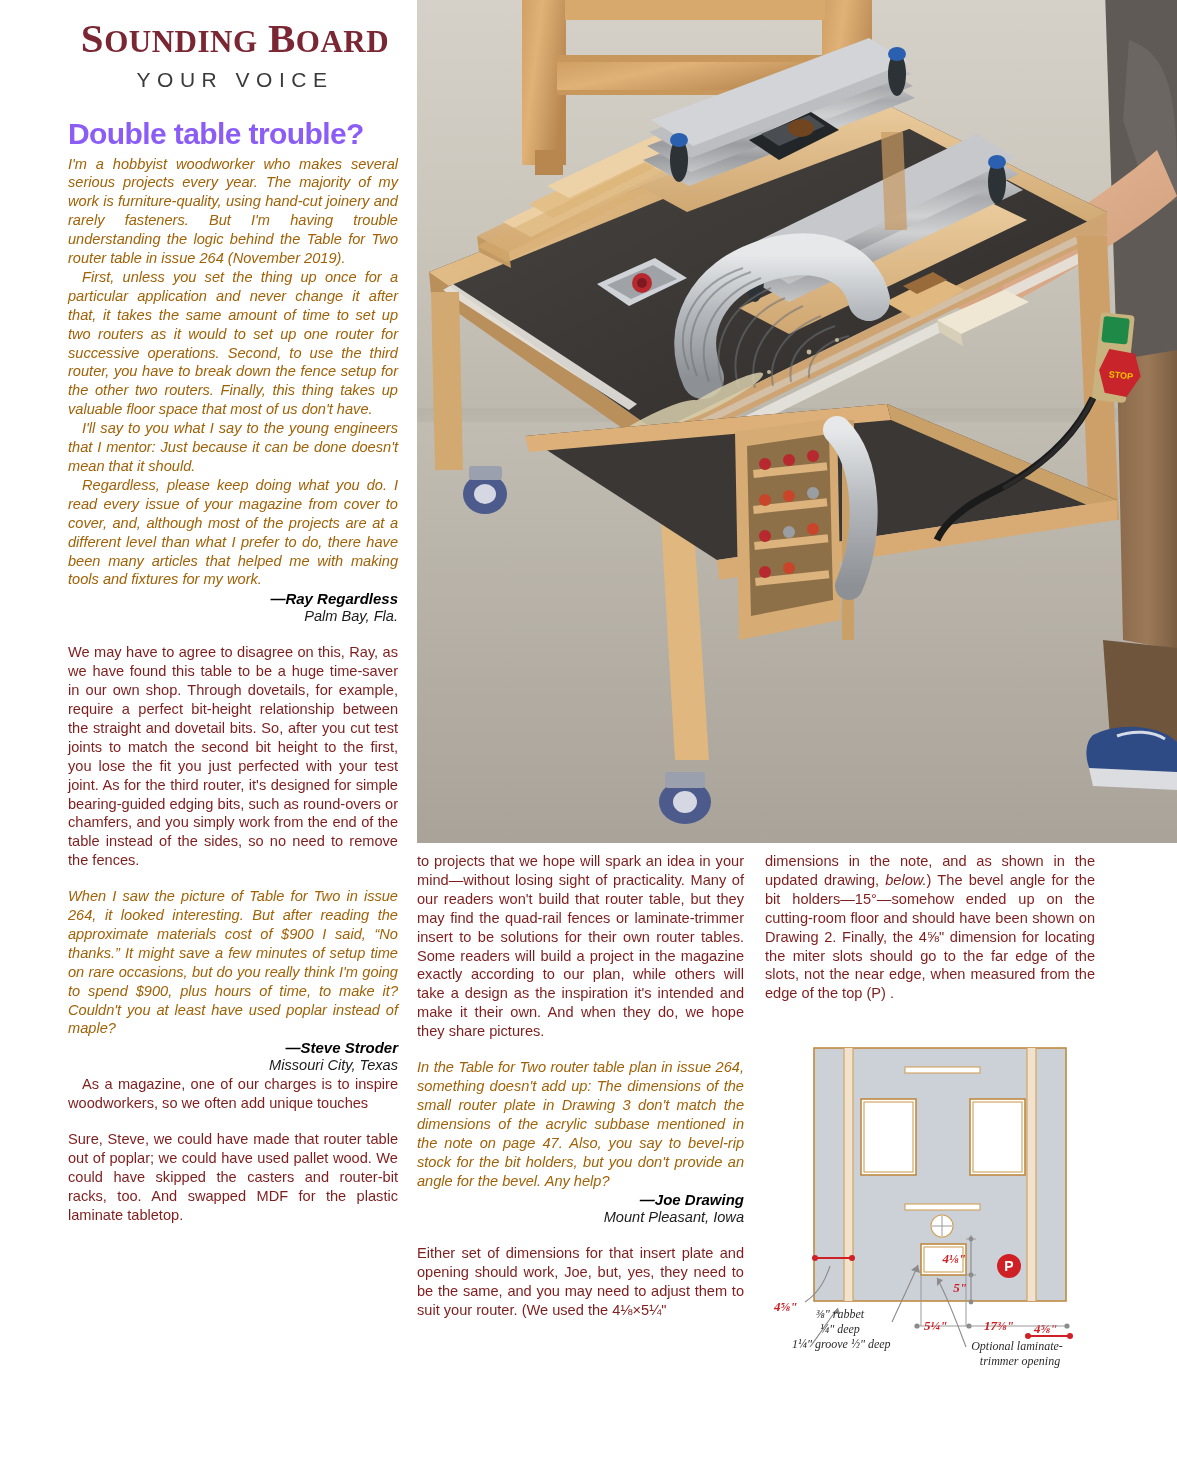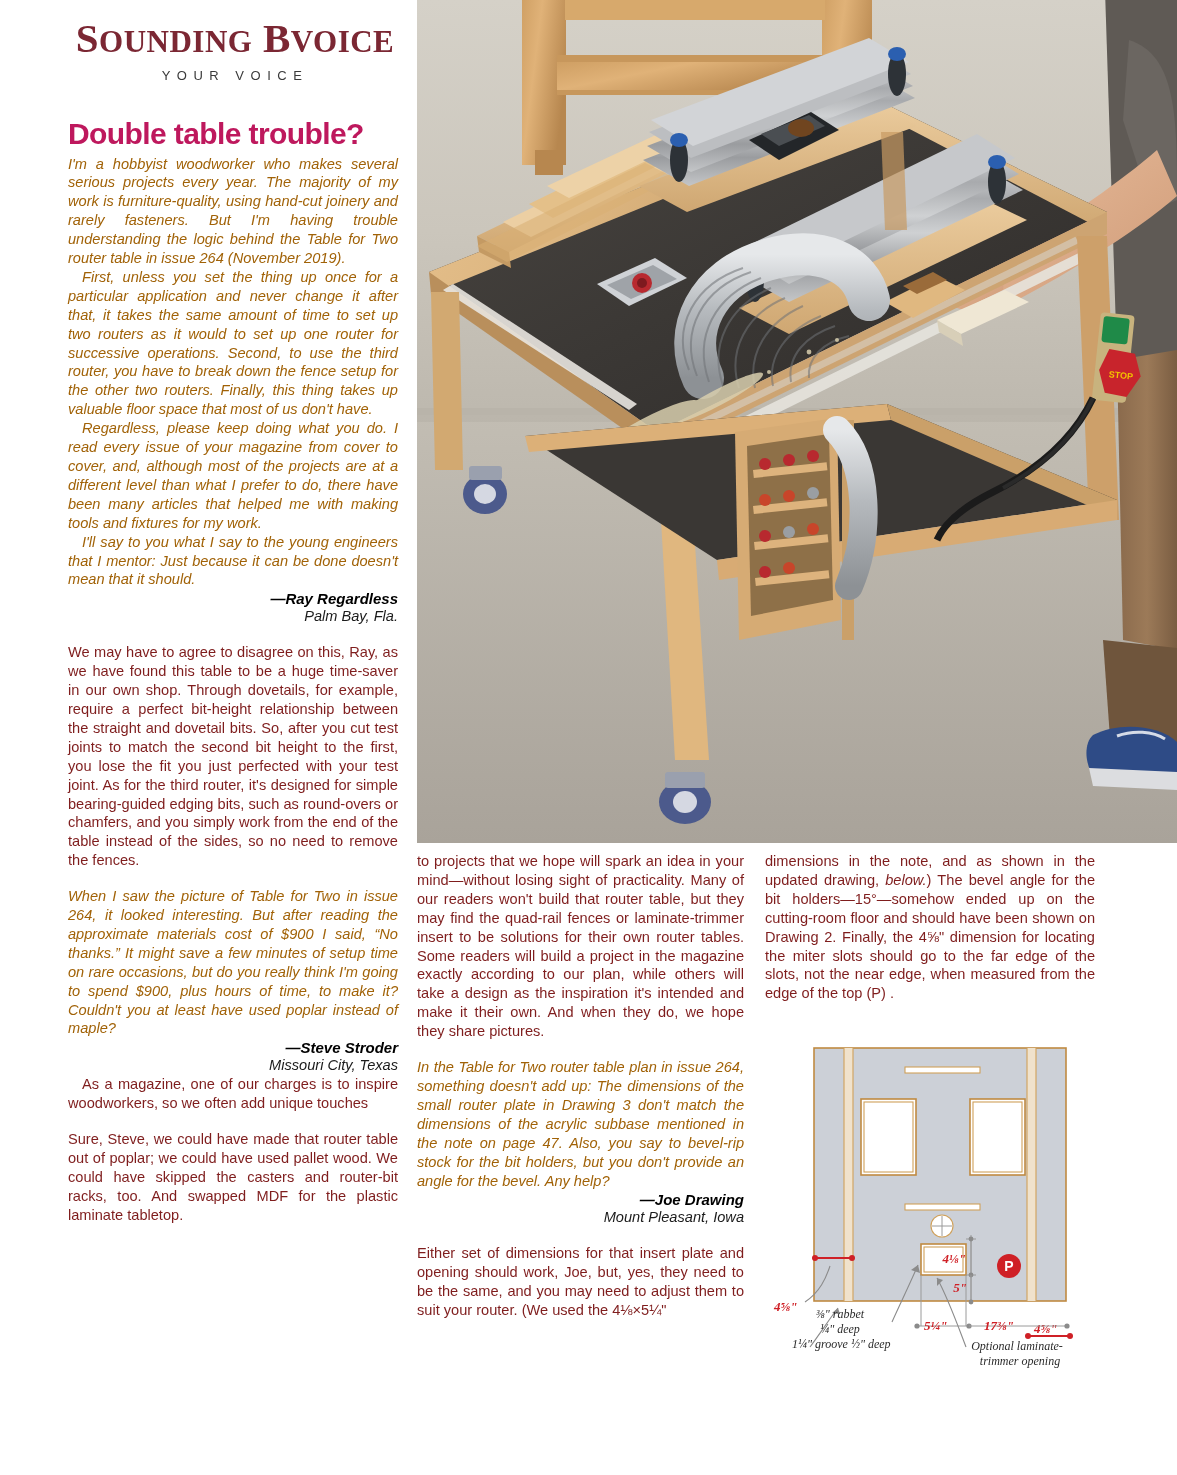--- a/index.html
+++ b/index.html
@@ -22,39 +22,39 @@
     letter-spacing:.5px;
     color:#7b2733;
     line-height:1;
     text-align:center;
     font-variant:small-caps;
     text-transform:none;
   }
   #masthead .yv{
     margin-top:9px;
     text-align:center;
-    font-size:13px;
+    font-size:21px;
     letter-spacing:6.5px;
     color:#3a3a3a;
     font-family:"Liberation Sans", sans-serif;
   }
 
   
   .col{position:absolute;}
   #col-left{left:68px;top:118px;width:330px;}
   #col-mid{left:417px;top:852px;width:327px;}
   #col-right{left:765px;top:852px;width:330px;}
 
   h1.headline{
     font-family:"Liberation Sans", sans-serif;
     font-weight:bold;
     font-size:30px;
     line-height:1.05;
     margin:0 0 5px 0;
-    color:#be185d;
+    color:#8b5cf6;
     letter-spacing:-0.6px;
   }
 
   p{margin:0;}
   .body-it{
     font-family:"Liberation Sans", sans-serif;
     font-style:italic;
     font-size:14.6px;
     line-height:18.9px;
     text-align:justify;
@@ -104,21 +104,21 @@
 
   
   #footer{position:absolute;left:0;top:1400px;width:1177px;height:26px;}
 </style>
 </head>
 <body>
 
 <div class="page">
 
   <div id="masthead">
-    <div class="sb"><span style="font-size:41px">S</span><span style="font-size:31px">OUNDING</span> <span style="font-size:41px">B</span><span style="font-size:31px">VOICE</span></div>
+    <div class="sb"><span style="font-size:41px">S</span><span style="font-size:31px">OUNDING</span> <span style="font-size:41px">B</span><span style="font-size:31px">OARD</span></div>
     <div class="yv">YOUR VOICE</div>
   </div>
 
   <div id="photo">
     <svg viewBox="0 0 760 843" preserveAspectRatio="none">
       <defs>
         <linearGradient id="wallg" x1="0" y1="0" x2="0" y2="1">
           <stop offset="0" stop-color="#d5d1c8"></stop>
           <stop offset="0.55" stop-color="#cbc6bc"></stop>
           <stop offset="1" stop-color="#bdb8ae"></stop>
@@ -348,22 +348,22 @@
         <path d="M676 398 C658 438 626 466 586 488" stroke="#2a2a2a" stroke-width="4" fill="none"></path>
       </g>
     </svg>
   </div>
 
   <div class="col" id="col-left">
     <h1 class="headline">Double table trouble?</h1>
 
     <p class="body-it">I'm a hobbyist woodworker who makes several serious projects every year. The majority of my work is furniture-quality, using hand-cut joinery and rarely fasteners. But I'm having trouble understanding the logic behind the Table for Two router table in issue 264 (November 2019).</p>
     <p class="body-it indent">First, unless you set the thing up once for a particular application and never change it after that, it takes the same amount of time to set up two routers as it would to set up one router for successive operations. Second, to use the third router, you have to break down the fence setup for the other two routers. Finally, this thing takes up valuable floor space that most of us don't have.</p>
+    <p class="body-it indent">I'll say to you what I say to the young engineers that I mentor: Just because it can be done doesn't mean that it should.</p>
     <p class="body-it indent">Regardless, please keep doing what you do. I read every issue of your magazine from cover to cover, and, although most of the projects are at a different level than what I prefer to do, there have been many articles that helped me with making tools and fixtures for my work.</p>
-    <p class="body-it indent">I'll say to you what I say to the young engineers that I mentor: Just because it can be done doesn't mean that it should.</p>
     <p class="sig">—Ray Regardless</p>
     <p class="sigloc">Palm Bay, Fla.</p>
 
     <p class="body-rm gap">We may have to agree to disagree on this, Ray, as we have found this table to be a huge time-saver in our own shop. Through dovetails, for example, require a perfect bit-height relationship between the straight and dovetail bits. So, after you cut test joints to match the second bit height to the first, you lose the fit you just perfected with your test joint. As for the third router, it's designed for simple bearing-guided edging bits, such as round-overs or chamfers, and you simply work from the end of the table instead of the sides, so no need to remove the fences.</p>
 
     <p class="body-it gap">When I saw the picture of Table for Two in issue 264, it looked interesting. But after reading the approximate materials cost of $900 I said, “No thanks.” It might save a few minutes of setup time on rare occasions, but do you really think I'm going to spend $900, plus hours of time, to make it? Couldn't you at least have used poplar instead of maple?</p>
     <p class="sig">—Steve Stroder</p>
     <p class="sigloc">Missouri City, Texas</p>
 
     <p class="body-rm indent">As a magazine, one of our charges is to inspire woodworkers, so we often add unique touches</p>

